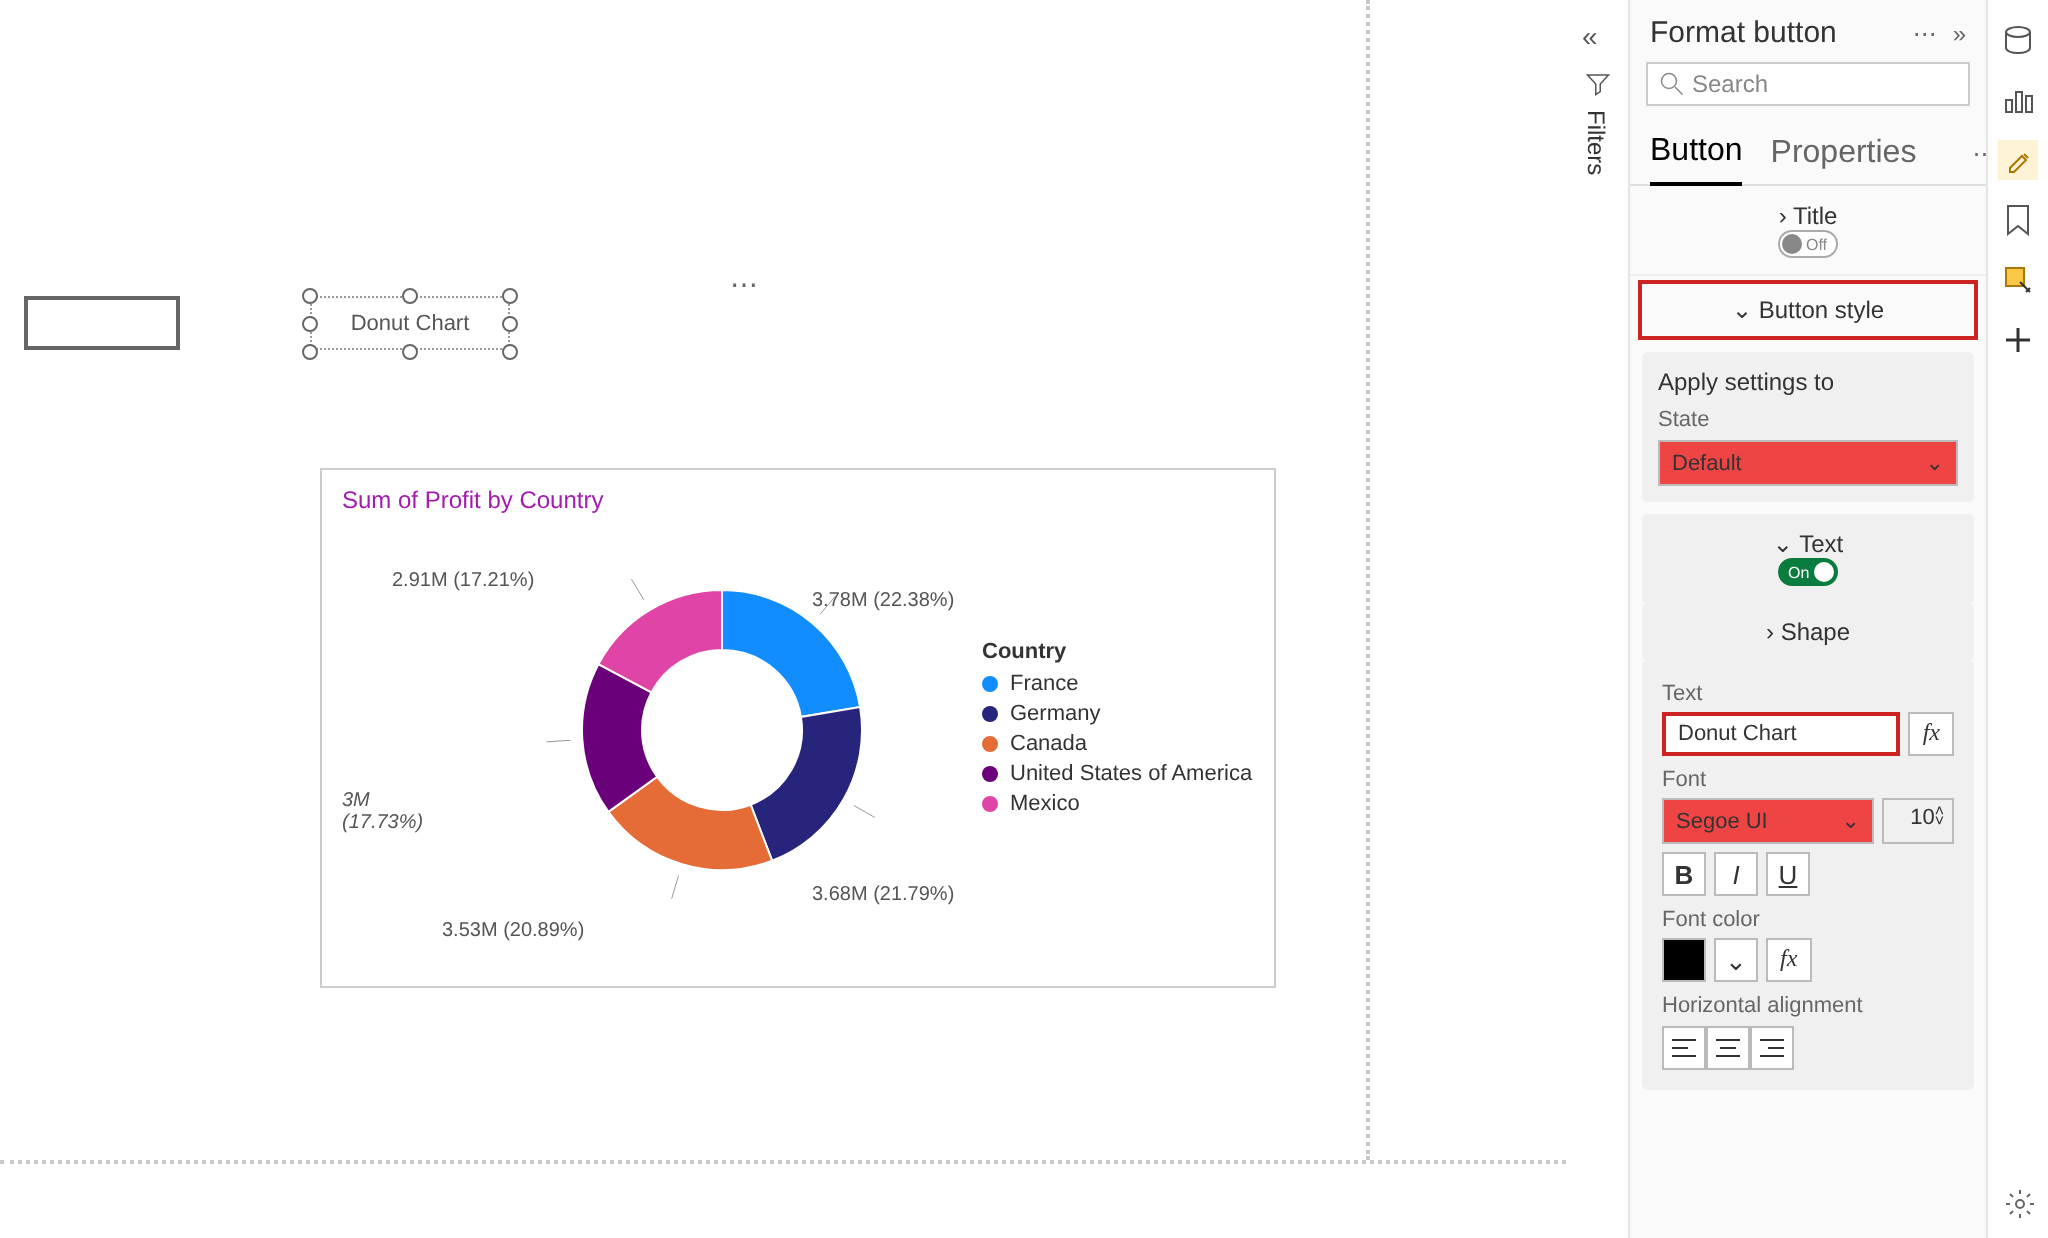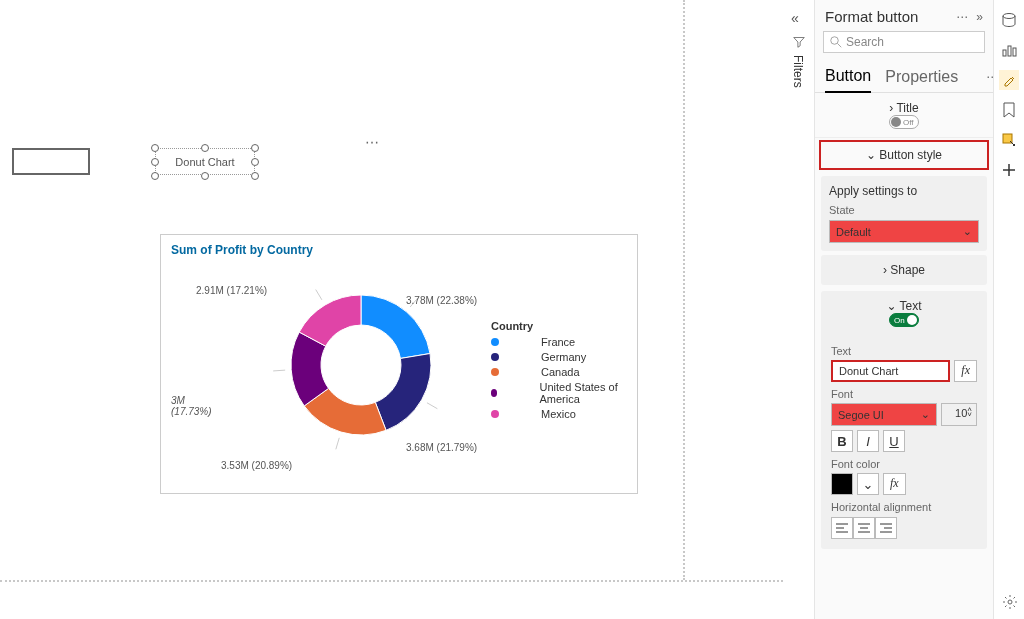--- a/index.html
+++ b/index.html
@@ -9,28 +9,28 @@
 .canvas-bottom-border { position: absolute; left: 0; top: 580px; width: 783px; height: 0; border-top: 2px dotted #c8c8c8; }
 
 .blank-btn { position: absolute; left: 12px; top: 148px; width: 78px; height: 27px; border: 2px solid #666; background: #fff; }
 
 .donut-btn-wrap { position: absolute; left: 155px; top: 148px; }
 .donut-btn-dots { position: absolute; left: 210px; top: -14px; color: #666; font-size: 14px; letter-spacing: 2px; }
 .donut-btn-dotline { position: absolute; left: 0; top: 0; width: 100px; height: 27px; border: 1px dotted #999; display: flex; align-items: center; justify-content: center; color: #555; font-size: 11px; }
 .handle { position: absolute; width: 8px; height: 8px; border: 1px solid #666; background: #fff; border-radius: 50%; }
 
 .chart-box { position: absolute; left: 160px; top: 234px; width: 478px; height: 260px; border: 1px solid #ccc; background: #fff; }
-.chart-title { padding: 8px 10px 4px; font-size: 12px; color: #0369a1; font-weight: 700; }
+.chart-title { padding: 8px 10px 4px; font-size: 12px; color: #a21caf; font-weight: 400; }
 
 .donut-svg { position: absolute; left: 110px; top: 40px; }
 .leader-text { position: absolute; font-size: 10px; color: #555; }
 
 .legend { position: absolute; left: 330px; top: 85px; font-size: 11px; }
 .legend-title { font-weight: 600; margin-bottom: 4px; }
-.legend-item { display: flex; align-items: center; margin-bottom: 3px; gap: 36px; }
+.legend-item { display: flex; align-items: center; margin-bottom: 3px; }
 .legend-dot { width: 8px; height: 8px; border-radius: 50%; margin-right: 6px; }
 
 .filters-gutter { position: absolute; left: 785px; top: 10px; width: 28px; }
 .collapse-icon { font-size: 14px; color: #555; margin-left: 6px; }
 .filter-icon { margin: 10px 0 4px 8px; }
 .filters-label { writing-mode: vertical-rl; font-size: 12px; color: #333; margin-left: 6px; }
 
 .pane { position: absolute; left: 814px; top: 0; width: 180px; height: 619px; border-left: 1px solid #e5e5e5; border-right: 1px solid #e5e5e5; background: #fafafa; padding: 0; overflow: hidden; }
 .pane-header { display: flex; align-items: center; justify-content: space-between; padding: 8px 10px 6px; }
 .pane-title { font-size: 15px; font-weight: 400; color: #333; }
@@ -195,29 +195,29 @@
 
   <div class="subsection">
     <div style="font-size:12px;color:#333;margin-bottom:6px">Apply settings to</div>
     <div class="state-label">State</div>
     <div class="dropdown">
       <span>Default</span>
       <span>⌄</span>
     </div>
   </div>
 
-  <div class="section" style="background:#f0f0f0;margin:0 6px;border-radius:3px;border:0">
-    <span><span>›</span> <span>Shape</span></span>
-  </div>
-
   <div class="section" style="background:#f0f0f0;margin:6px 6px 0;border-radius:3px 3px 0 0;border:0">
     <span><span>⌄</span> <span>Text</span></span>
     <span class="toggle on">
         <span>On</span>
       </span>
+  </div>
+
+  <div class="section" style="background:#f0f0f0;margin:0 6px;border-radius:3px;border:0">
+    <span><span>›</span> <span>Shape</span></span>
   </div>
 
   <div class="text-group" style="background:#f0f0f0;margin:0 6px;border-radius:0 0 3px 3px">
     <label>Text</label>
     <div class="input-row">
       <div class="text-input boxed">Donut Chart</div>
       <div class="fx-btn">fx</div>
     </div>
 
     <label>Font</label>

